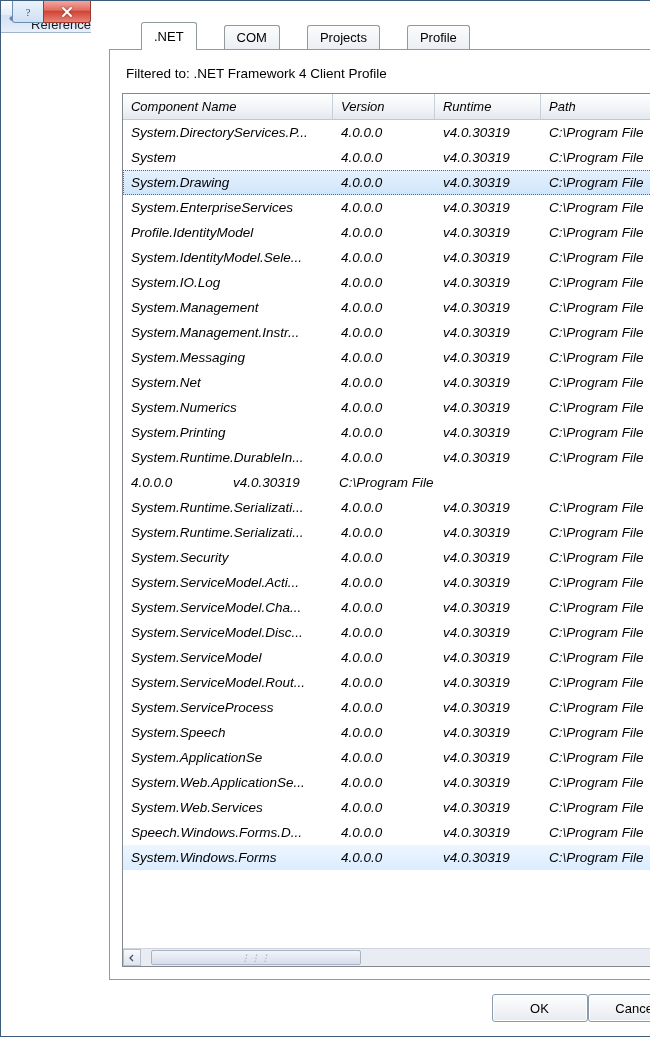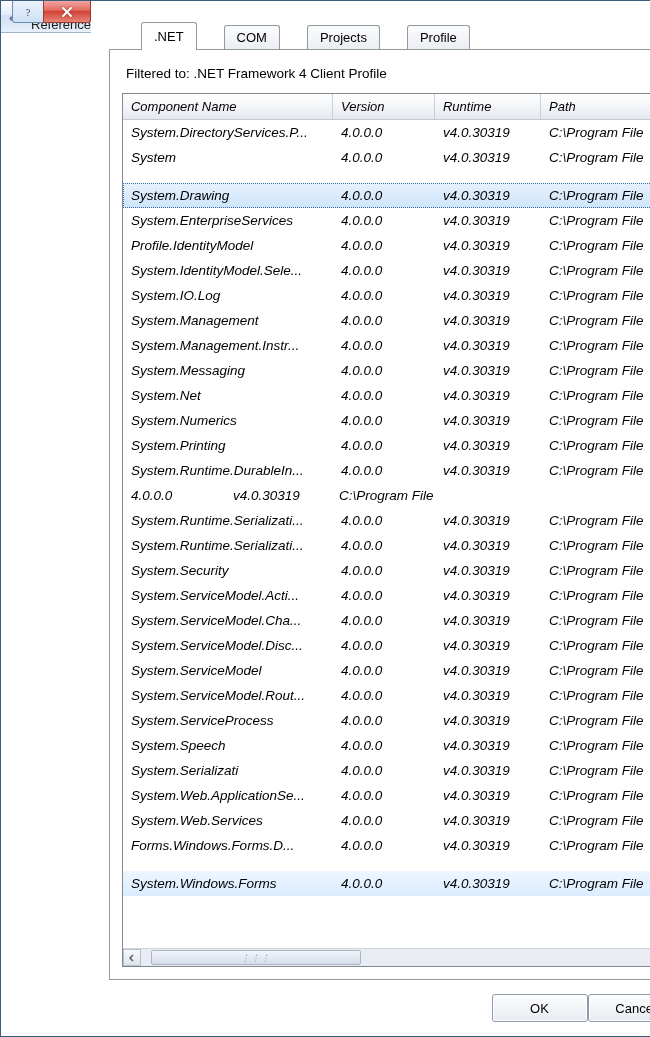--- a/index.html
+++ b/index.html
@@ -65,21 +65,20 @@
   .col-sb{ width:18px; border-right:none; background:linear-gradient(to bottom,#fdfdfe,#e9edf3);}
   .col-sb svg{ display:block;}
 
   .gridbody{ flex:1; overflow:hidden; position:relative; display:flex;}
   .rows{ flex:1; overflow:hidden;}
   .row{ display:flex; height:25px; align-items:center; font-size:13.5px;}
   .cell{ padding:0 8px; white-space:nowrap; overflow:hidden; text-overflow:ellipsis;}
   .row .col-path{ text-overflow:clip;}
   .row.sel{
     background:linear-gradient(to bottom,#eef6ff,#d9ecff);
-    margin-top:13px;
   }
   .row.sel.focused{
     outline:1px dotted #3a6ea5; outline-offset:-1px;
     background:linear-gradient(to bottom,#e6f1fd,#cfe5fb);
   }
   .row.sel .cell{ }
   .vscroll{
     width:18px; background:#e9edf3; border-left:1px solid #d0d5dd; position:relative;
   }
   .vscroll .arrow{ height:18px; display:flex;align-items:center;justify-content:center;
@@ -304,39 +303,39 @@
                 <div class="cell col-rt">v4.0.30319</div>
                 <div class="cell col-path">C:\Program File</div>
               </div>
               <div class="row">
                 <div class="cell col-name">System.Speech</div>
                 <div class="cell col-ver">4.0.0.0</div>
                 <div class="cell col-rt">v4.0.30319</div>
                 <div class="cell col-path">C:\Program File</div>
               </div>
               <div class="row">
-                <div class="cell col-name">System.Serializati</div>
+                <div class="cell col-name">System.ApplicationSe</div>
                 <div class="cell col-ver">4.0.0.0</div>
                 <div class="cell col-rt">v4.0.30319</div>
                 <div class="cell col-path">C:\Program File</div>
               </div>
               <div class="row">
                 <div class="cell col-name">System.Web.ApplicationSe...</div>
                 <div class="cell col-ver">4.0.0.0</div>
                 <div class="cell col-rt">v4.0.30319</div>
                 <div class="cell col-path">C:\Program File</div>
               </div>
               <div class="row">
                 <div class="cell col-name">System.Web.Services</div>
                 <div class="cell col-ver">4.0.0.0</div>
                 <div class="cell col-rt">v4.0.30319</div>
                 <div class="cell col-path">C:\Program File</div>
               </div>
               <div class="row">
-                <div class="cell col-name">Forms.Windows.Forms.D...</div>
+                <div class="cell col-name">Speech.Windows.Forms.D...</div>
                 <div class="cell col-ver">4.0.0.0</div>
                 <div class="cell col-rt">v4.0.30319</div>
                 <div class="cell col-path">C:\Program File</div>
               </div>
               <div class="row sel">
                 <div class="cell col-name">System.Windows.Forms</div>
                 <div class="cell col-ver">4.0.0.0</div>
                 <div class="cell col-rt">v4.0.30319</div>
                 <div class="cell col-path">C:\Program File</div>
               </div>

